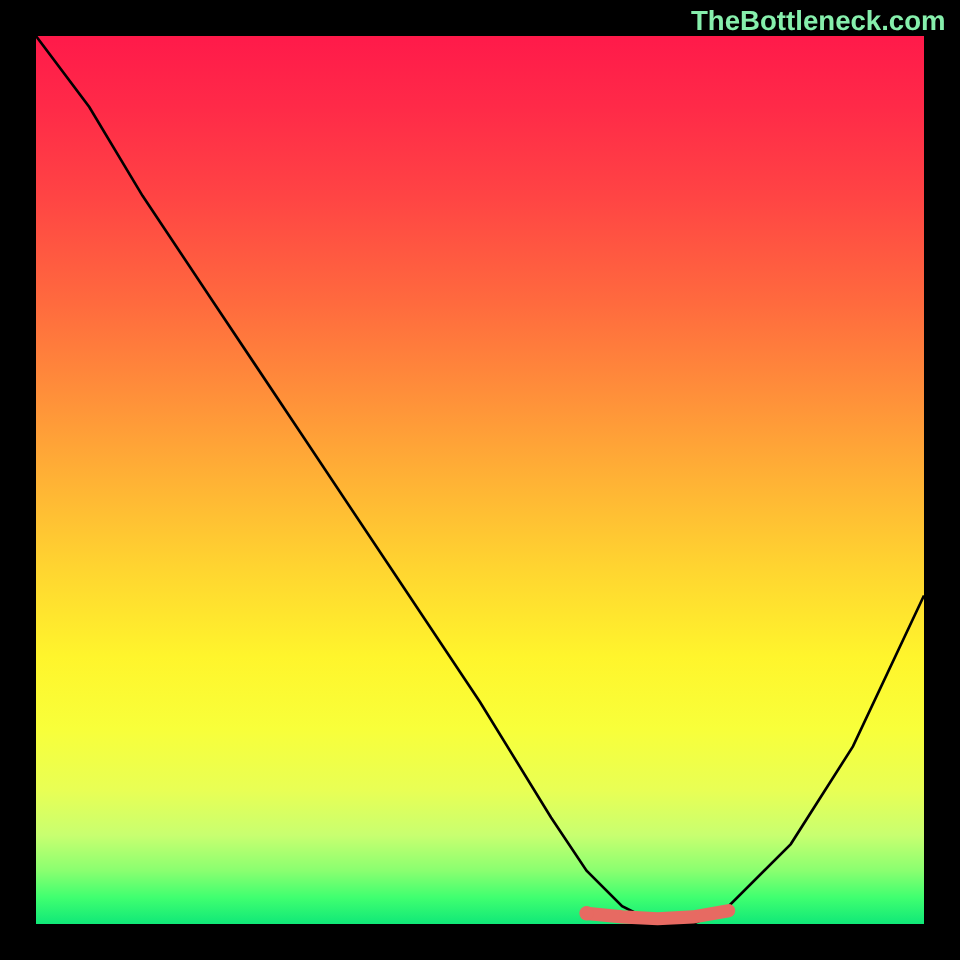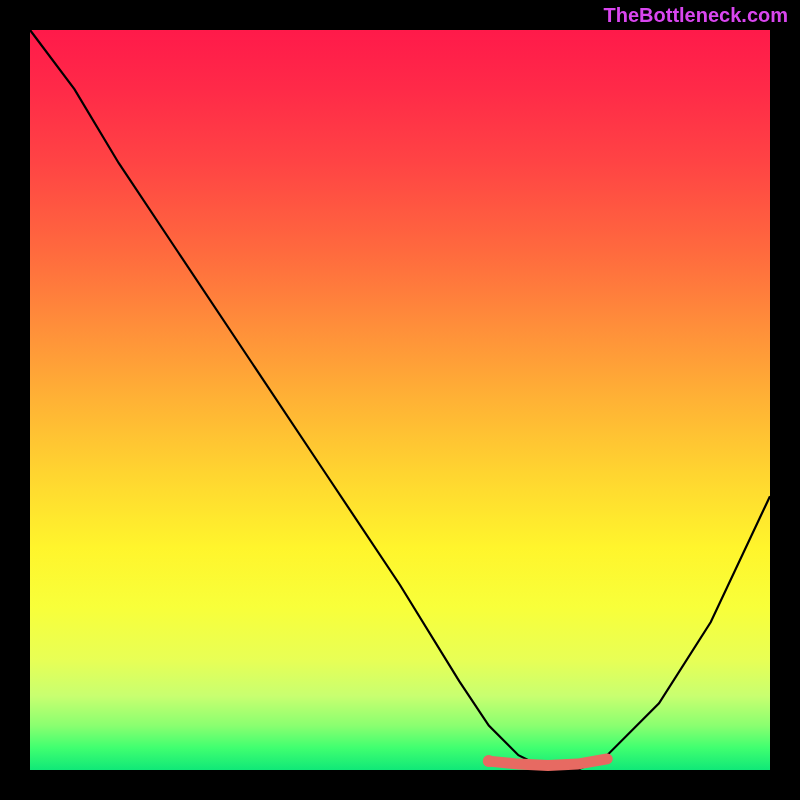--- a/index.html
+++ b/index.html
@@ -8,22 +8,22 @@
     width: 800px;
     height: 800px;
     background: #000;
     position: relative;
     font-family: Arial, sans-serif;
   }
   .watermark {
     position: absolute;
     top: 4px;
     right: 12px;
-    color: #d946ef;
-    font-size: 20px;
+    color: #86efac;
+    font-size: 23px;
     font-weight: bold;
     z-index: 10;
   }
   .plot-area {
     position: absolute;
     left: 30px;
     top: 30px;
     width: 740px;
     height: 740px;
   }

